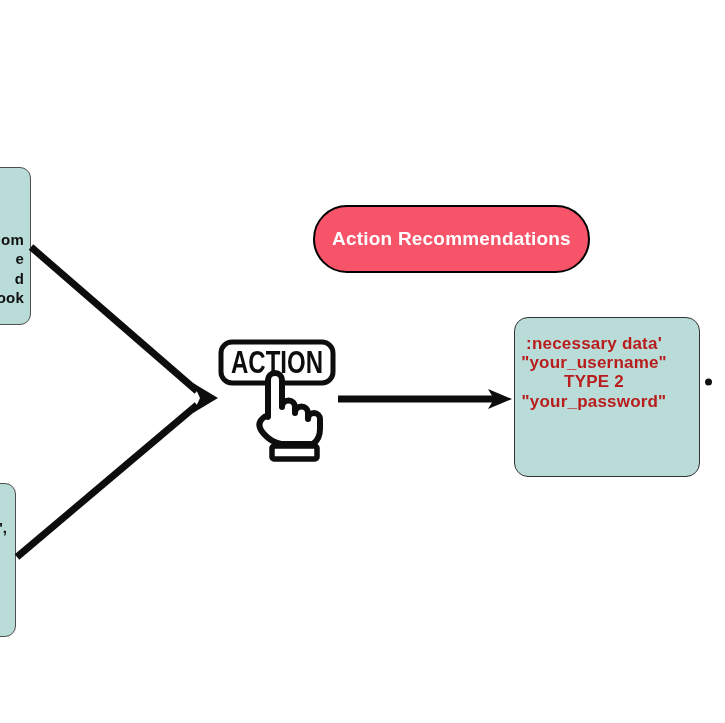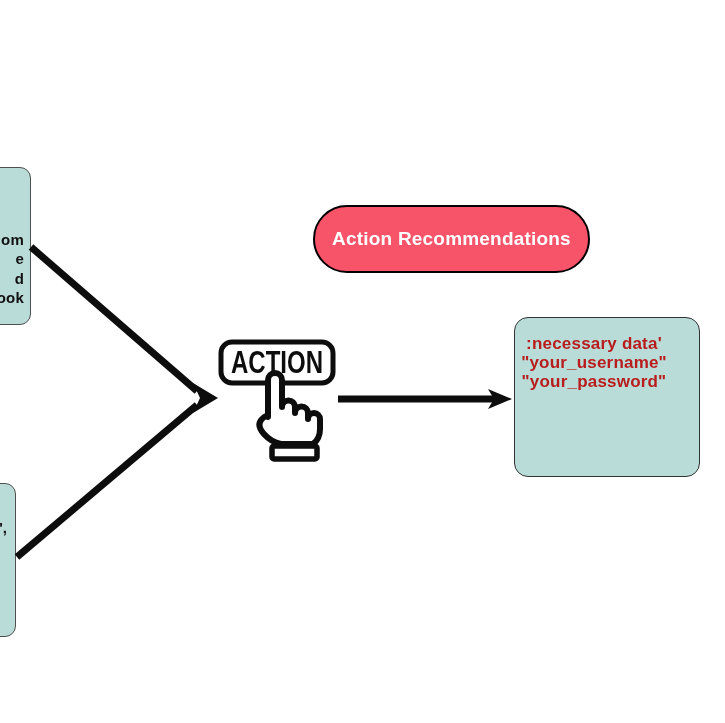--- a/index.html
+++ b/index.html
@@ -92,20 +92,23 @@
 
   <div class="teal-box box-right">
     <div class="rbox-content">
       <div class="rrow">
         <span>:necessary data'</span>
       </div>
       <div class="rrow">
         <span>"your_username"</span>
       </div>
       <div class="rrow">
+        <span>TYPE 2<span class="dot"></span></span>
+      </div>
+      <div class="rrow">
         <span>"your_password"</span>
       </div>
     </div>
   </div>
 
   <div class="pill">
     <span>Action Recommendations</span>
   </div>
 
   <svg id="diagram-svg" viewBox="0 0 725 723">

